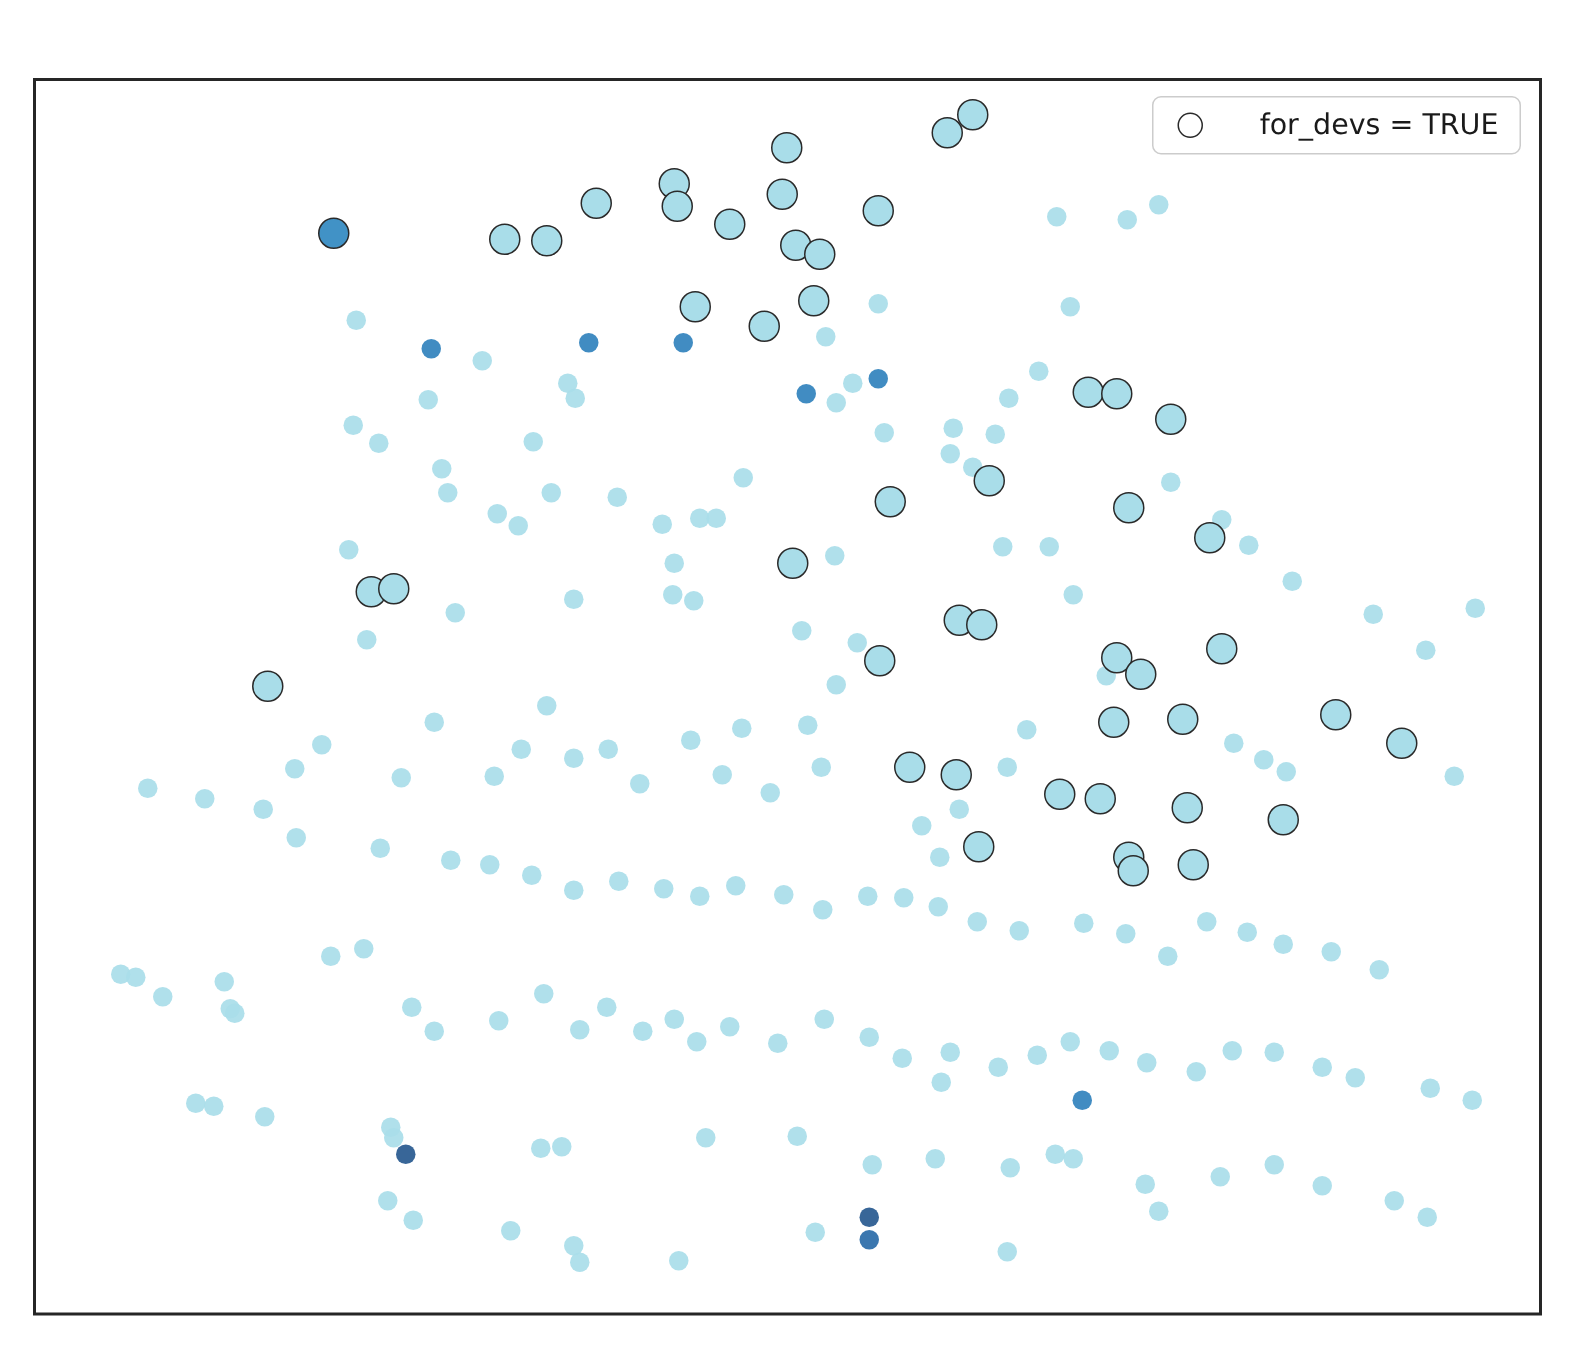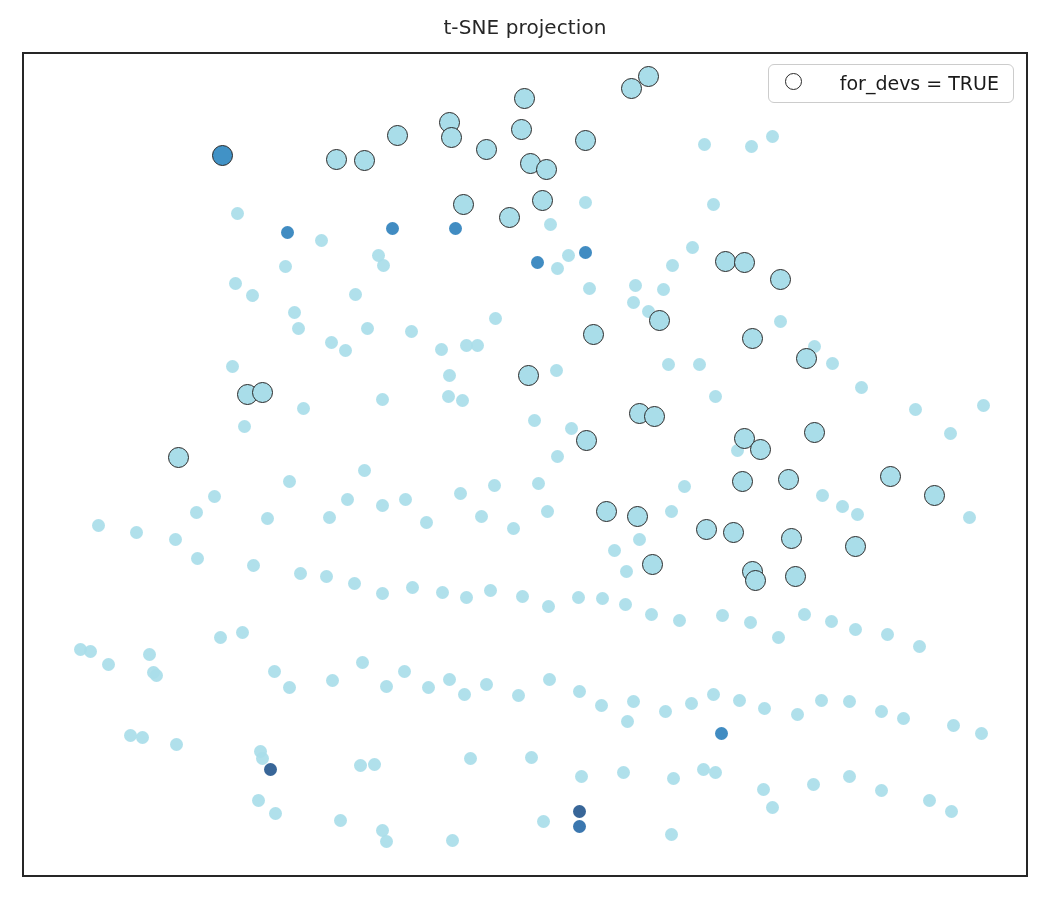--- a/index.html
+++ b/index.html
@@ -63,20 +63,21 @@
     height: 21px;
     margin-left: -10.5px;
     margin-top: -10.5px;
     border: 1.6px solid #2a2a2a;
   }
   #legend {
     position: absolute;
     right: 12px;
     top: 10px;
     display: flex;
+    align-items: center;
     gap: 38px;
     background: #ffffff;
     border: 1.3px solid #cccccc;
     border-radius: 6px;
     padding: 8px 14px 8px 16px;
     box-sizing: border-box;
   }
   #legend .lg-marker {
     width: 15px;
     height: 15px;
@@ -90,21 +91,20 @@
     color: #1a1a1a;
     white-space: nowrap;
     line-height: 21px;
   }
 </style>
 </head>
 <body>
 
 <div id="figure">
 
-  <div id="chart-title">t-SNE projection</div>
 
   <div id="plot-frame">
     <div id="plot-area">
         <div class="pt pt-plain" style="left: 263.526px; top: 178.157px; background: rgb(49, 130, 189);"></div>
         <div class="pt pt-plain" style="left: 368.335px; top: 174.134px; background: rgb(49, 130, 189);"></div>
         <div class="pt pt-plain" style="left: 431.461px; top: 174.134px; background: rgb(49, 130, 189);"></div>
         <div class="pt pt-plain" style="left: 513.024px; top: 208.944px; background: rgb(49, 130, 189);"></div>
         <div class="pt pt-plain" style="left: 561.12px; top: 198.025px; background: rgb(49, 130, 189);"></div>
         <div class="pt pt-plain" style="left: 246.492px; top: 715.501px; background: rgb(39, 89, 143);"></div>
         <div class="pt pt-plain" style="left: 697.392px; top: 679.706px; background: rgb(49, 130, 189);"></div>

